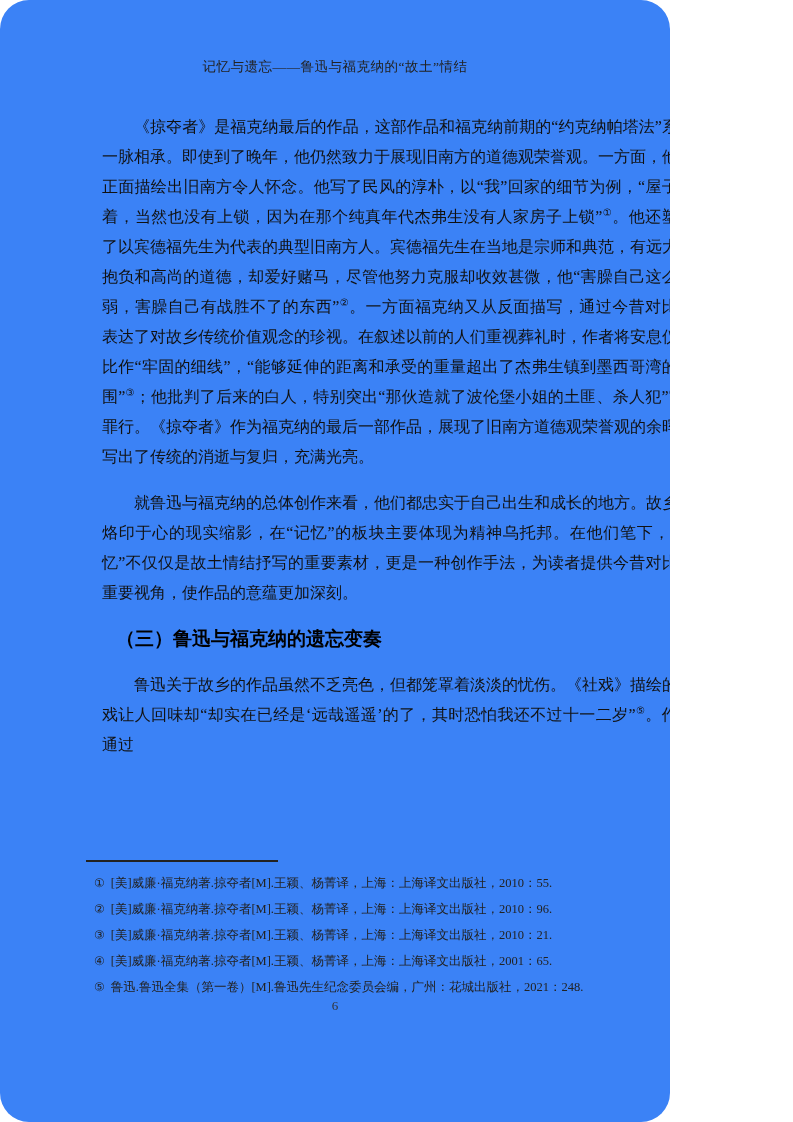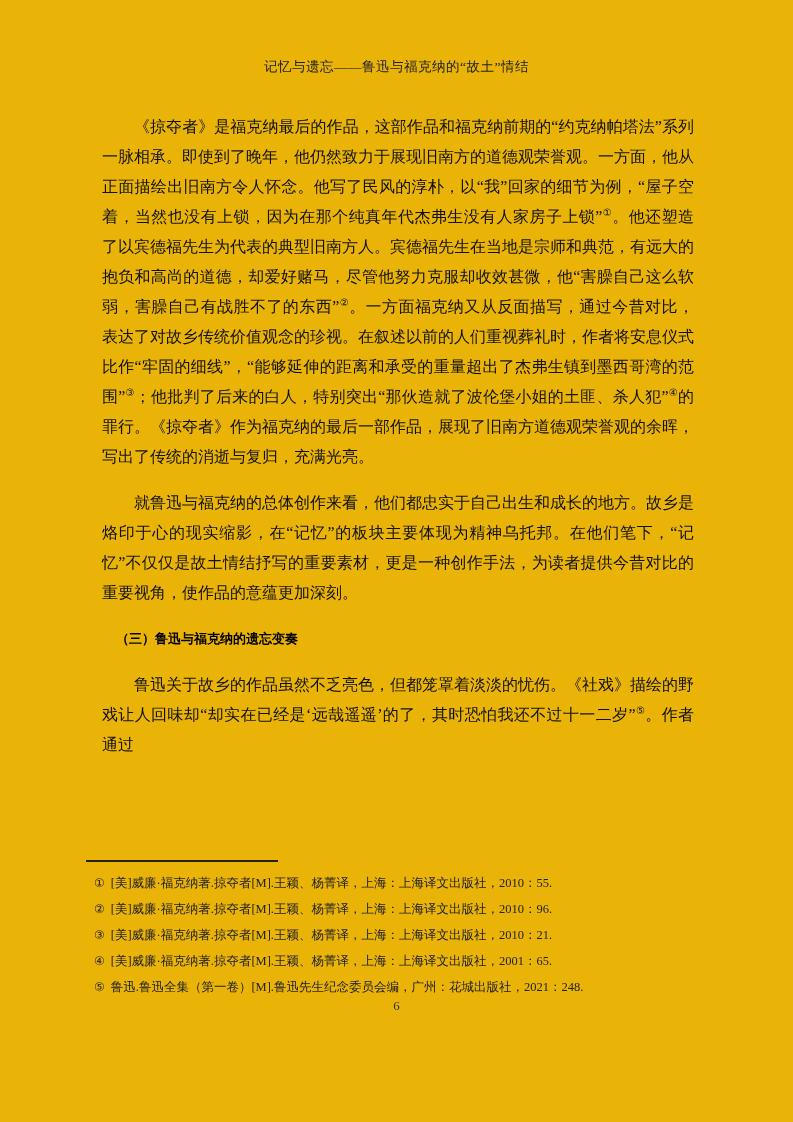--- a/index.html
+++ b/index.html
@@ -2,26 +2,27 @@
 <html><head>
 <meta charset="utf-8">
 <style>
   html, body {
     margin: 0;
     padding: 0;
     background: #ffffff;
   }
   .page {
     position: relative;
-    width: 793px;
+    width: 670px;
     height: 1122px;
-    background: #eab308;
+    background: #3b82f6;
     color: #111111;
     font-family: "Liberation Serif", "DejaVu Serif", serif;
     overflow: hidden;
+    border-radius: 29px;
   }
   .running-header {
     position: absolute;
     top: 58px;
     left: 0;
     right: 0;
     text-align: center;
     font-size: 13.5px;
     line-height: 18px;
     letter-spacing: 0.5px;
@@ -43,21 +44,21 @@
     color: #111111;
   }
   .para sup {
     font-size: 10px;
     line-height: 0;
     vertical-align: super;
   }
   .section-heading {
     margin: 12px 0 10px 0;
     padding-left: 30px;
-    font-size: 13px;
+    font-size: 19px;
     line-height: 30px;
     font-weight: 700;
     font-family: "Liberation Sans", "DejaVu Sans", sans-serif;
     color: #000000;
   }
   .footnote-area {
     position: absolute;
     top: 860px;
     left: 86px;
     width: 624px;

